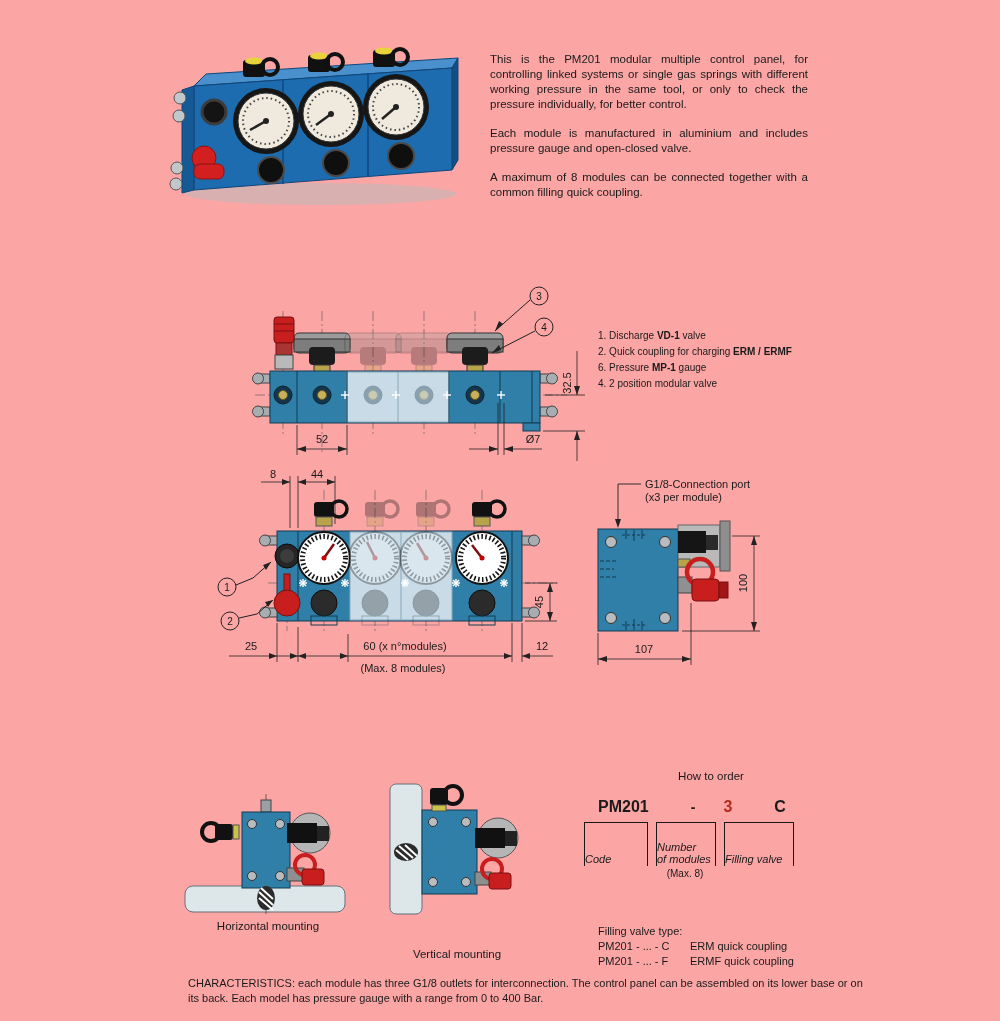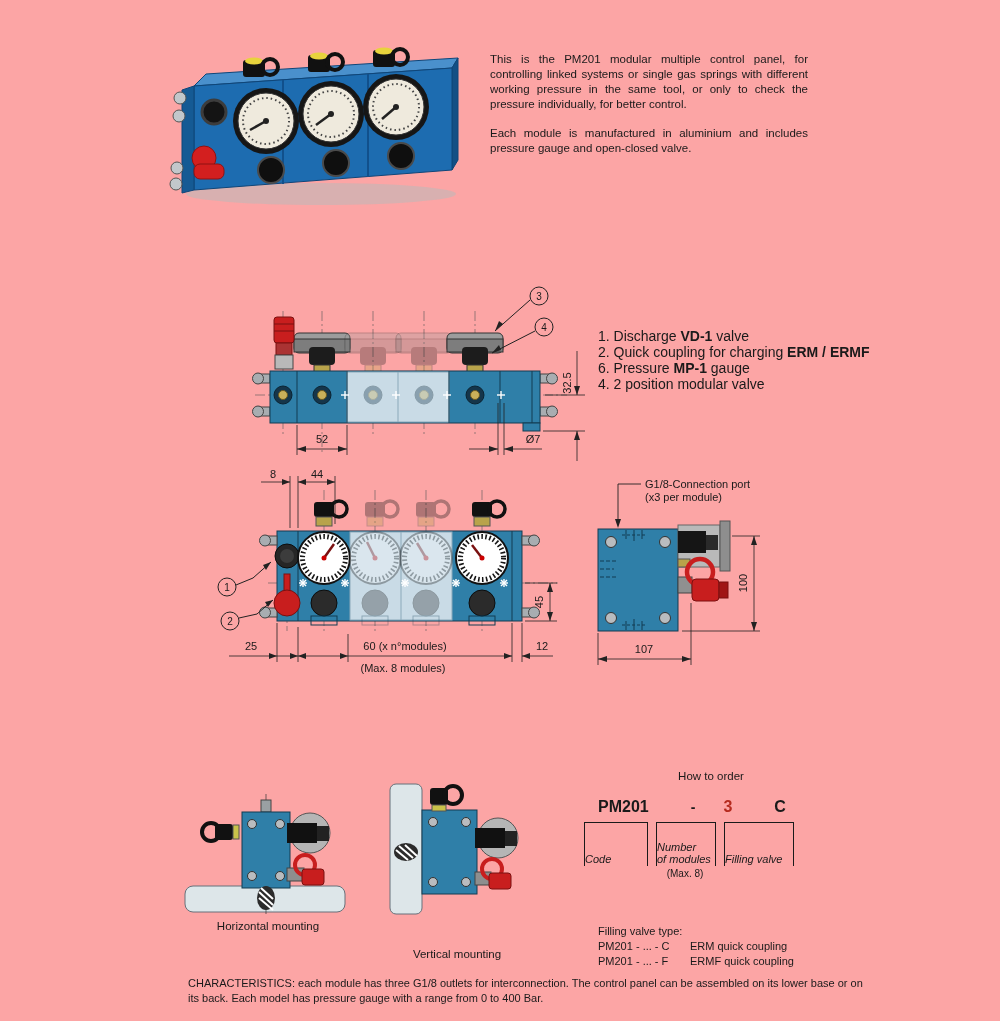--- a/index.html
+++ b/index.html
@@ -1,21 +1,21 @@
 <!DOCTYPE html>
 <html><head>
 <meta charset="utf-8">
 <style>
   html,body{margin:0;padding:0;background:#fff;}
   .page{position:relative;width:1000px;height:1021px;background:#fca5a5;overflow:hidden;
         font-family:"Liberation Sans", sans-serif;color:#1a1a1a;}
   .abs{position:absolute;}
   .intro{width:318px;font-size:11.5px;line-height:15px;text-align:justify;}
   .intro p{margin:0 0 14px 0;}
-  .legend{font-size:14px;line-height:16px;}
+  .legend{font-size:10px;line-height:16px;}
   .legend b{font-weight:bold;}
   .caption{font-size:11.5px;text-align:center;}
   .chars{width:676px;font-size:11px;line-height:15px;}
   
   .order{width:270px;font-size:11px;}
   .order .title{text-align:center;font-size:11.5px;margin-bottom:16px;}
   .order .row{display:flex;align-items:baseline;}
   .order .code{font-weight:bold;font-size:16px;}
   .order .dash{font-weight:bold;font-size:14px;}
   .order .num{font-weight:bold;font-size:16px;}
@@ -106,20 +106,21 @@
     <circle cx="48" cy="92" r="12" fill="#141414" stroke="#3c3c3c" stroke-width="3"></circle>
     <g fill="#d31f1f" stroke="#8f1212" stroke-width="1">
       <circle cx="38" cy="138" r="12"></circle>
         <rect x="28" y="144" width="30" height="15" rx="6"></rect>
     </g>
   </svg>
 
   <div class="abs intro" style="left:490px;top:52px;">
     <p>This is the PM201 modular multiple control panel, for controlling linked systems or single gas springs with different working pressure in the same tool, or only to check the pressure individually, for better control.</p>
     <p>Each module is manufactured in aluminium and includes pressure gauge and open-closed valve.</p>
+    <p>A maximum of 8 modules can be connected together with a common filling quick coupling.</p>
   </div>
 
   <svg class="abs" style="left:237px;top:283px;" width="365" height="195" viewBox="0 0 365 195">
 
     <g stroke="#555" stroke-width="0.6" stroke-dasharray="10 3 2 3">
       <line x1="46" y1="28" x2="46" y2="152"></line>
         <line x1="85" y1="28" x2="85" y2="170"></line>
       <line x1="136" y1="28" x2="136" y2="152"></line>
         <line x1="187" y1="28" x2="187" y2="152"></line>
       <line x1="238" y1="28" x2="238" y2="152"></line>

